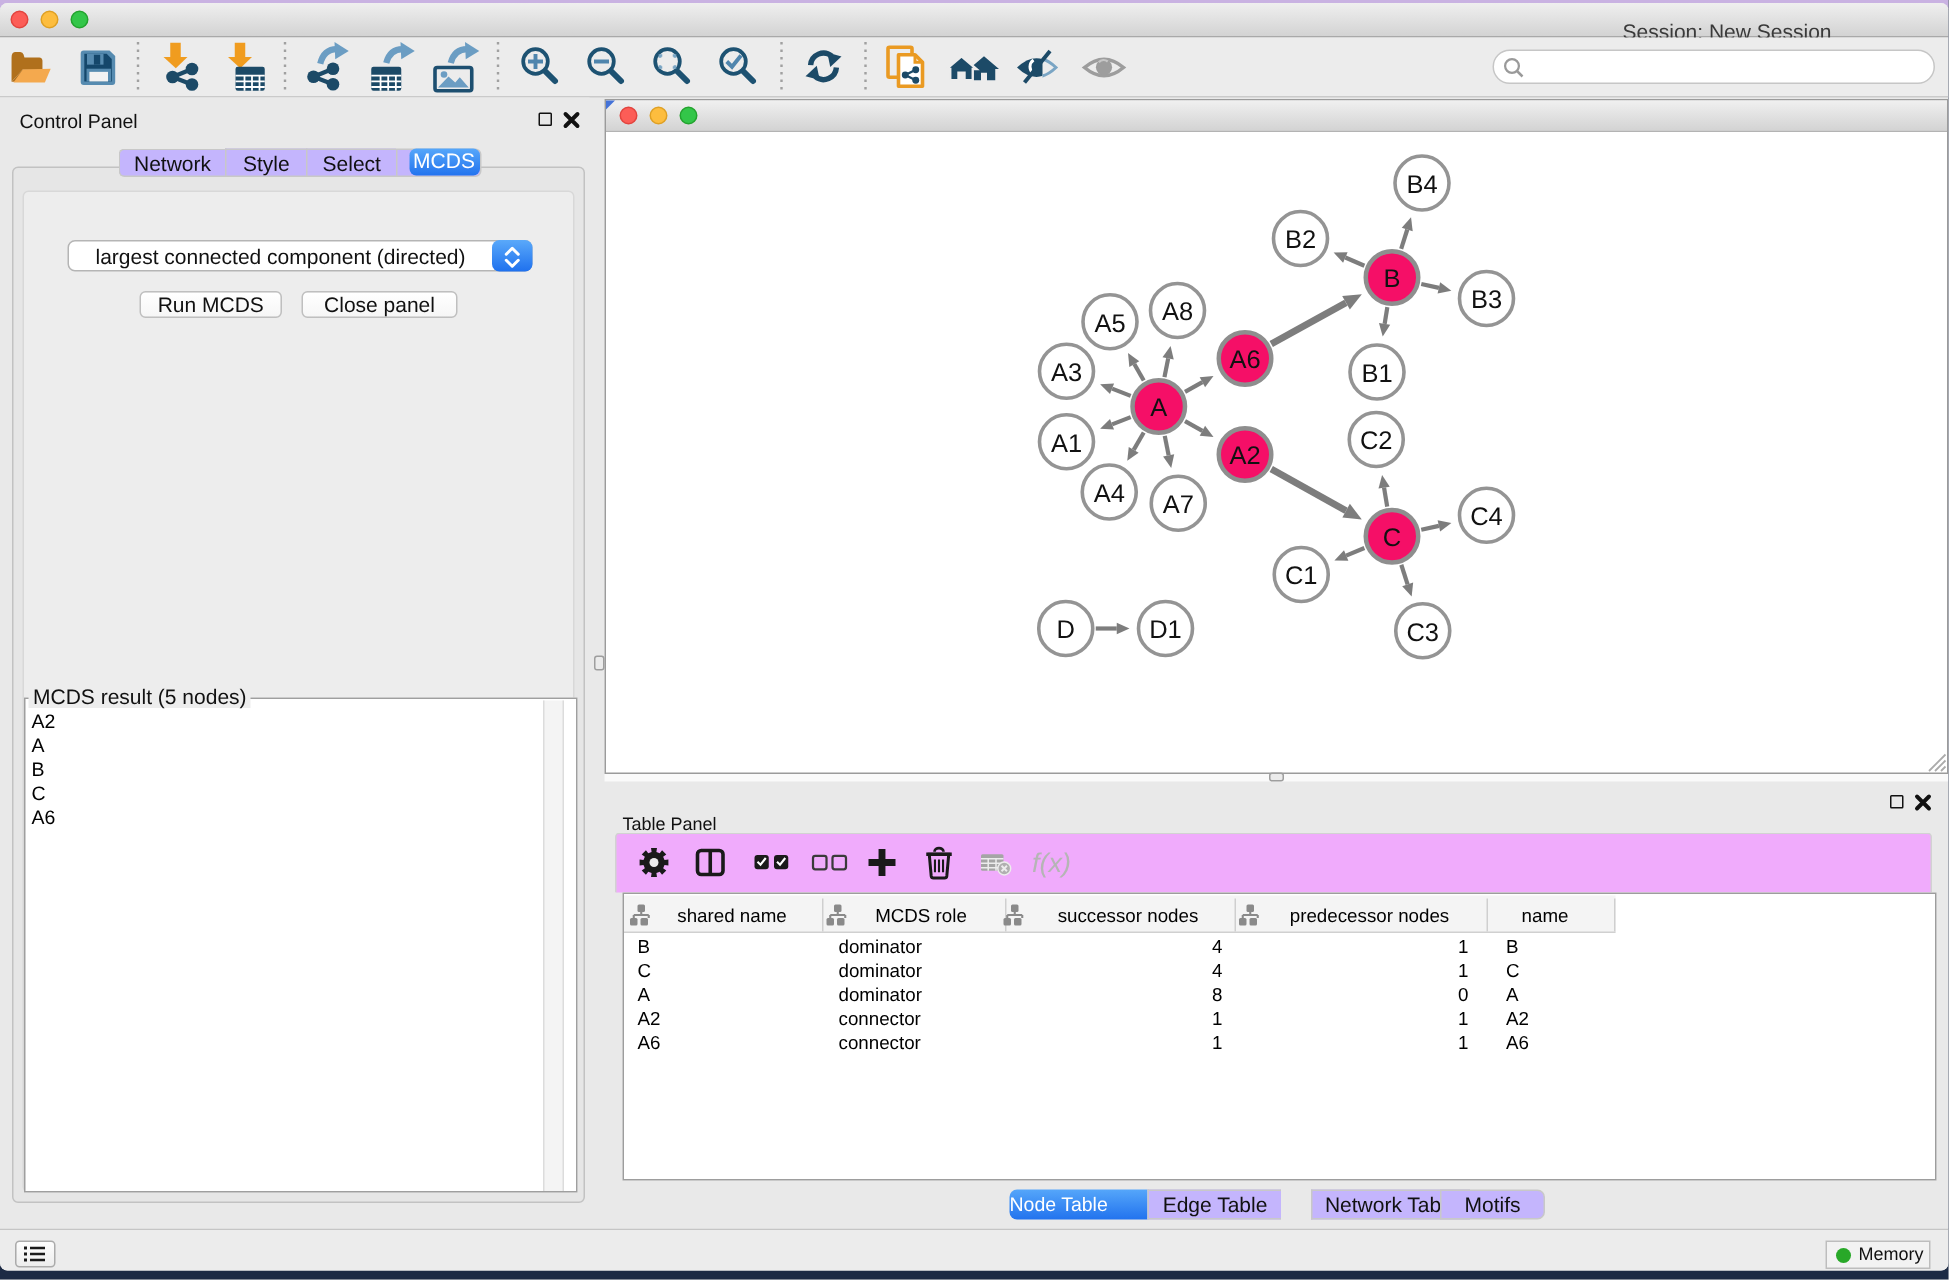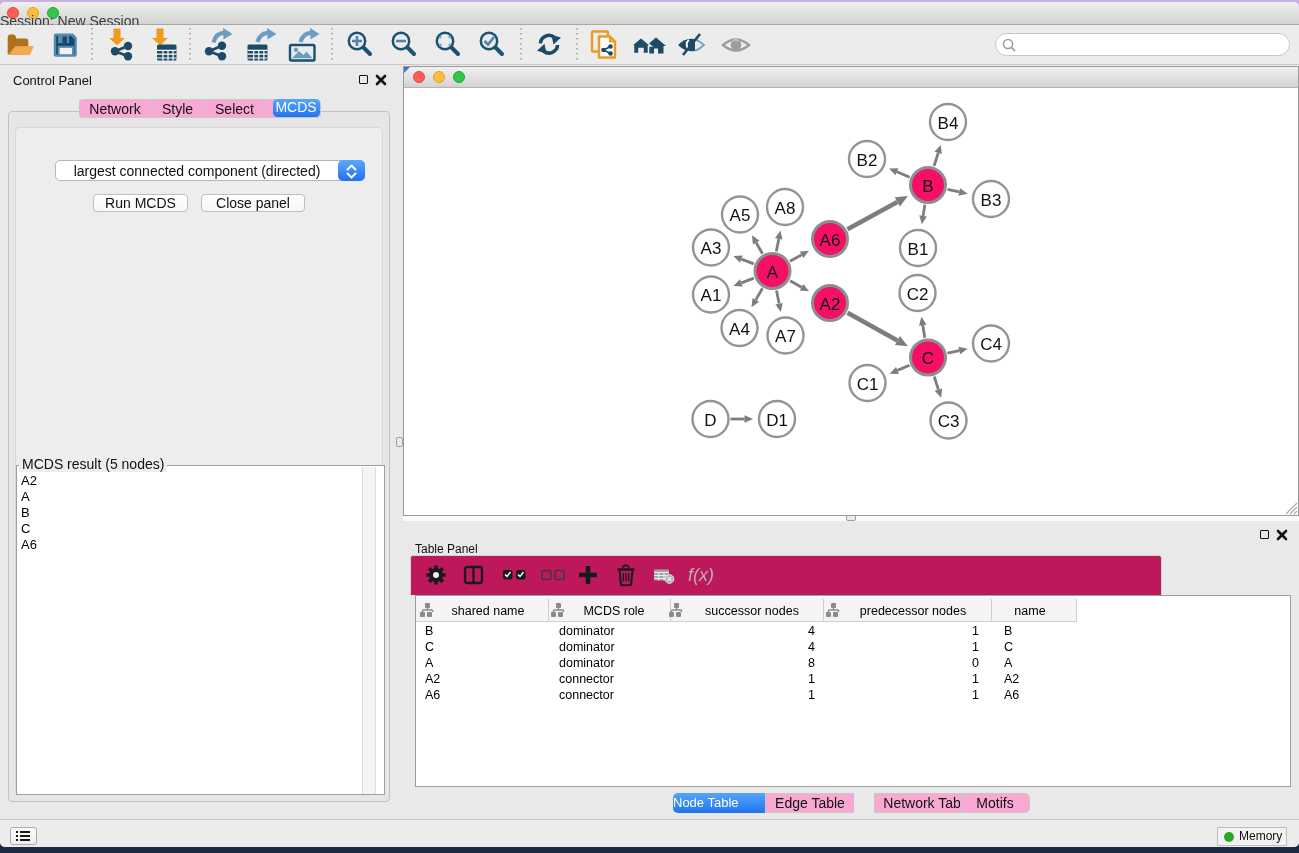--- a/index.html
+++ b/index.html
@@ -7,38 +7,38 @@
 .abs{position:absolute;}
 #bgtop{left:0;top:0;width:1299px;height:6px;background:#c9b2e2;}
 #win{left:0;top:1.5px;width:1299px;height:845.5px;background:#e9e9e9;border-radius:5px 5px 5px 5px;overflow:hidden;}
 #titlebar{left:0;top:0;width:1299px;height:23px;background:linear-gradient(#efefef,#d3d3d3);border-bottom:1px solid #a9a9a9;}
 .tl{width:12px;height:12px;border-radius:50%;top:5px;}
 #toolbar{left:0;top:23px;width:1299px;height:40px;background:#ececec;border-bottom:1px solid #cacaca;}
 #searchbox{left:995px;top:8px;width:295px;height:23px;background:#fff;border:1px solid #c6c6c6;border-radius:12px;}
 #ctrlpanel{left:0;top:63px;width:393px;height:754px;background:#e9e9e9;}
 #tabcontent{left:8px;top:46px;width:382px;height:691px;background:#e6e6e6;border:1px solid #c2c2c2;border-radius:4px;}
 #innerpanel{left:6px;top:15px;width:368px;height:668px;background:#ededed;border:1px solid #d8d8d8;border-radius:4px;}
-.tab{top:34px;height:19px;z-index:5;background:#f9a8d4;border:1px solid #c8c8c8;border-right:none;font-size:14px;text-align:center;line-height:18px;color:#111;}
+.tab{top:34px;height:19px;z-index:5;background:#c4b5fd;border:1px solid #c8c8c8;border-right:none;font-size:14px;text-align:center;line-height:18px;color:#111;}
 #netwin{left:403px;top:64px;width:896px;height:450px;background:#fff;border:1px solid #9b9b9b;}
 #nettitle{left:0;top:0;width:894px;height:21px;background:linear-gradient(#f0f0f0,#d3d3d3);border-bottom:1px solid #b3b3b3;}
 #tablepanel{left:393px;top:519px;width:906px;height:298px;background:#e9e9e9;}
-#tptoolbar{left:17px;top:34px;width:752px;height:40px;background:#be185d;border:1px solid #d2d2d2;border-bottom:none;border-radius:3px 3px 0 0;}
+#tptoolbar{left:17px;top:34px;width:878px;height:40px;background:#f0abfc;border:1px solid #d2d2d2;border-bottom:none;border-radius:3px 3px 0 0;}
 #tptable{left:22px;top:74px;width:876px;height:192px;background:#fff;border:1px solid #9d9d9d;}
 #statusbar{left:0;top:817px;width:1299px;height:30px;background:#ececec;border-top:1px solid #c5c5c5;border-radius:0 0 5px 5px;}
 .btn{background:linear-gradient(#ffffff,#f6f6f6);border:1px solid #bfbfbf;border-radius:4px;font-size:14px;color:#111;text-align:center;}
 text{font-family:"Liberation Sans",sans-serif;}
 </style></head>
 <body>
 <div id="bgtop" class="abs"></div>
 <div id="win" class="abs">
 <div id="titlebar" class="abs">
   <div class="abs tl" style="left:7px;background:#fc5d57;border:1px solid #e2443e;"></div>
   <div class="abs tl" style="left:27px;background:#fdbd3e;border:1px solid #dfa023;"></div>
   <div class="abs tl" style="left:47px;background:#33c649;border:1px solid #23a32e;"></div>
-  <div class="abs" style="left:0;width:1221px;text-align:left;top:11px;font-size:14px;color:#3a3a3a;">Session: New Session</div>
+  <div class="abs" style="left:0;width:1221px;text-align:right;top:11px;font-size:14px;color:#3a3a3a;">Session: New Session</div>
 </div>
 <div id="toolbar" class="abs">
       <svg class="abs" style="left:0;top:0" width="1299" height="40" viewBox="0 0 1299 40">
 
 <path d="M7.7,29.5 V13.5 Q7.7,9.7 10,9.6 L13.5,9.6 Q15.2,9.6 15.7,11.3 L16.3,13.4 L26.2,13.4 Q28,13.5 28.3,15.4 L28.3,21.2 L15.2,21.4 Z" fill="#b0701c"></path>
 <path d="M7.7,29.5 L15.2,21.4 L28.3,21.2 L28.3,15.4 L28.3,29.5 Z" fill="#b0701c"></path>
 <polygon points="15.2,21.4 33.8,20.9 29.9,30 9,30" fill="#f4a94e"></polygon>
 
 <path d="M55.8,8.6 h17.2 l3.8,3.8 v17.3 a2,2 0 0 1 -2,2 h-19 a2,2 0 0 1 -2,-2 v-19.1 a2,2 0 0 1 2,-2 z" fill="#568bb0"></path>
 <path d="M56.2,10.9 h14.9 l3.4,3.4 v15 h-18.3 z" fill="#14476b"></path>
@@ -176,21 +176,21 @@
         <path d="M2,2 L10,10 M10,2 L2,10" stroke="#111" stroke-width="2.6" stroke-linecap="round"></path>
       </svg>
 <div class="abs tab" style="left:79px;width:71px;border-radius:4px 0 0 4px;">Network</div>
 <div class="abs tab" style="left:150px;width:54px;">Style</div>
 <div class="abs tab" style="left:204px;width:60px;">Select</div>
 <div class="abs tab" style="left:264px;width:57px;border-right:1px solid #c8c8c8;border-radius:0 4px 4px 0;"></div>
 <div class="abs" style="z-index:6;left:272.5px;top:34.5px;width:47px;height:18px;background:linear-gradient(#56a7fa,#2273ee);color:#fff;border-radius:4.5px;font-size:14px;text-align:center;line-height:17px;">MCDS</div>
 <div id="tabcontent" class="abs">
         <div id="innerpanel" class="abs"></div>
       </div>
-<div class="abs" style="left:55px;top:95px;width:310px;height:21px;background:#fff;border:1px solid #b5b5b5;border-radius:5px;">
+<div class="abs" style="left:45px;top:95px;width:310px;height:21px;background:#fff;border:1px solid #b5b5b5;border-radius:5px;">
   <div class="abs" style="left:0;top:0;width:282px;height:19px;font-size:14px;color:#111;text-align:center;line-height:20px;">largest connected component (directed)</div>
   <div class="abs" style="right:-1px;top:-1px;width:27px;height:21px;background:linear-gradient(#5aa9fa,#1f71ee);border-radius:5px;"></div>
   <svg class="abs" style="right:3px;top:1px" width="19" height="19" viewBox="0 0 19 19">
           <path d="M5.5,7.5 L9.5,3.5 L13.5,7.5 M5.5,11.5 L9.5,15.5 L13.5,11.5" stroke="#fff" stroke-width="2" fill="none" stroke-linecap="round" stroke-linejoin="round"></path>
         </svg>
 </div>
 <div class="abs btn" style="left:93px;top:129px;width:95px;height:18px;line-height:17px;">Run MCDS</div>
 <div class="abs btn" style="left:201px;top:129px;width:104px;height:18px;line-height:17px;">Close panel</div>
 <div class="abs" style="left:16px;top:400px;width:369px;height:330px;border:1px solid #9f9f9f;background:#fff;"></div>
 <div class="abs" style="left:19px;top:391px;font-size:14px;color:#111;background:#ededed;padding:0 3px;">MCDS result (5 nodes)</div>

